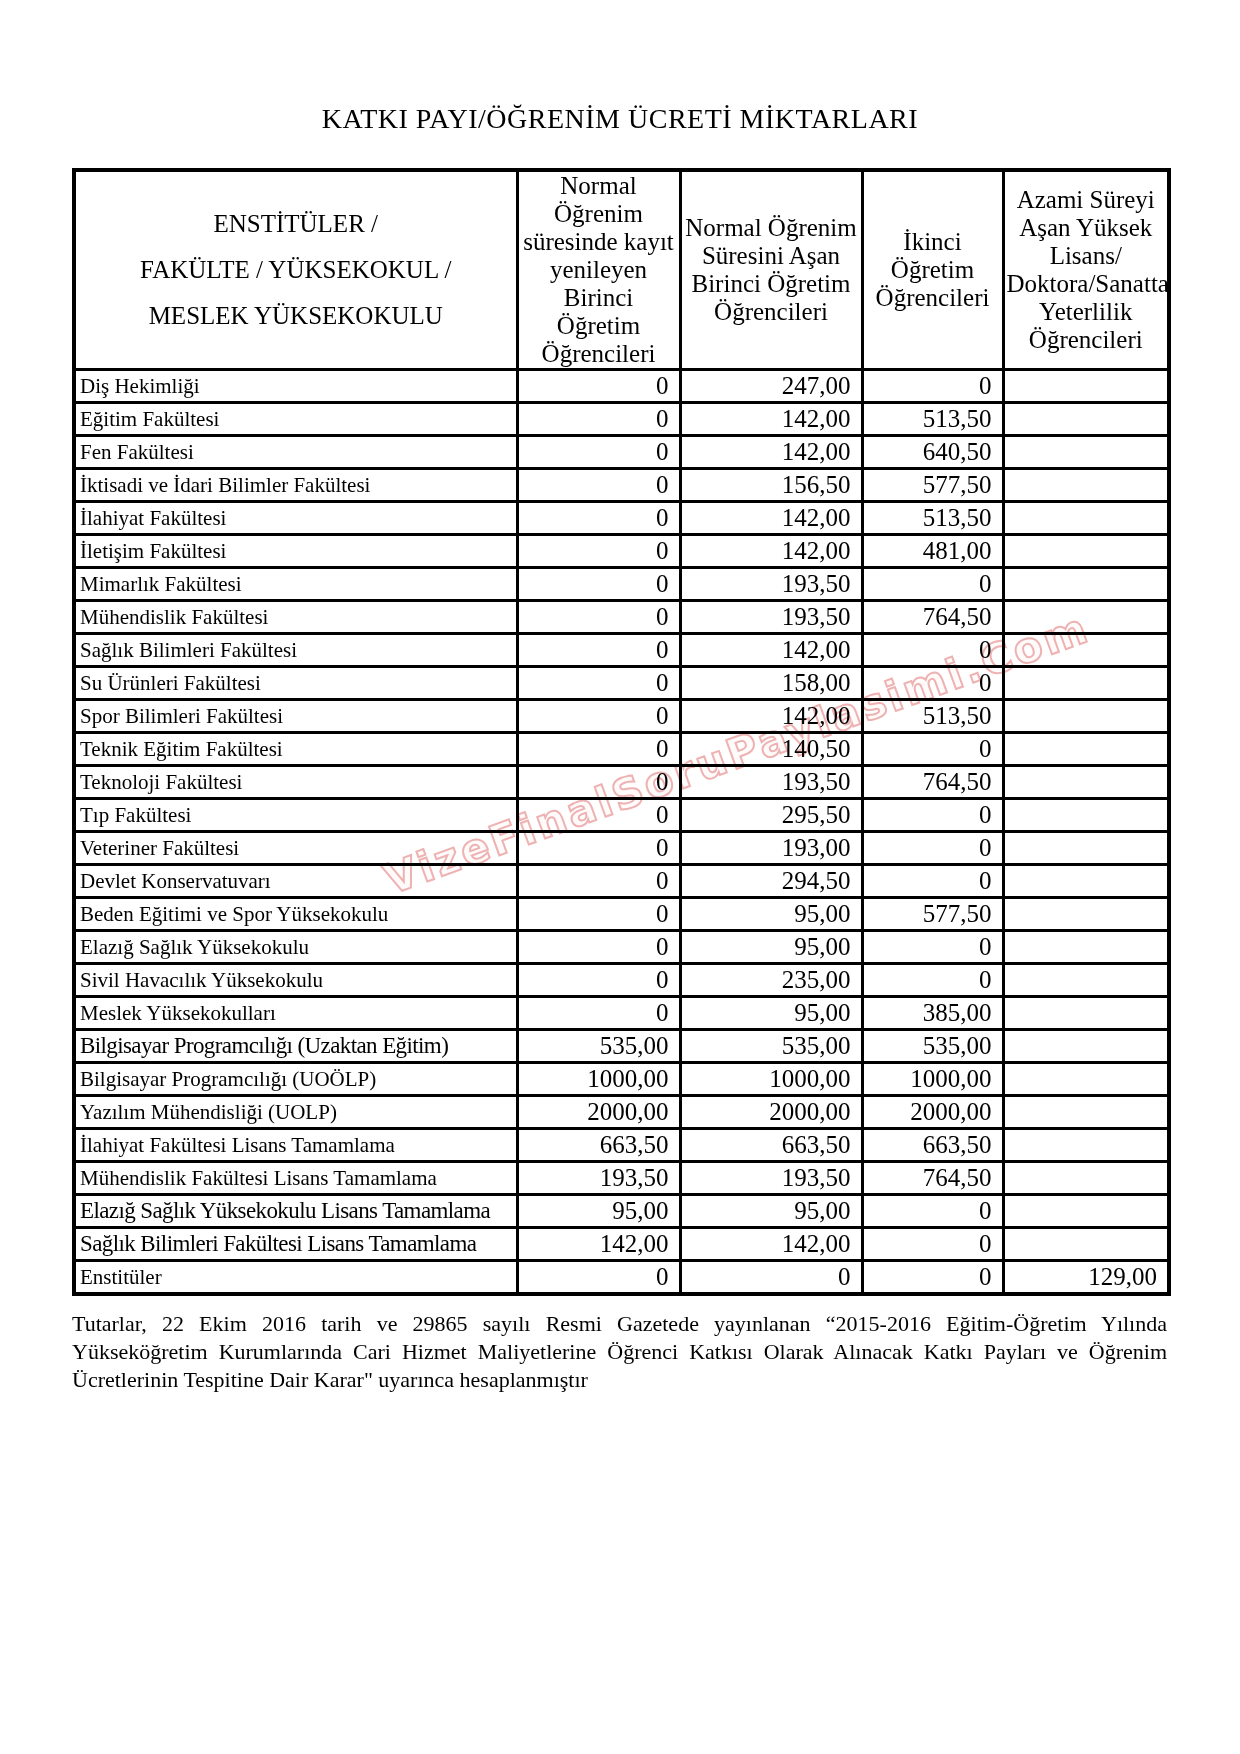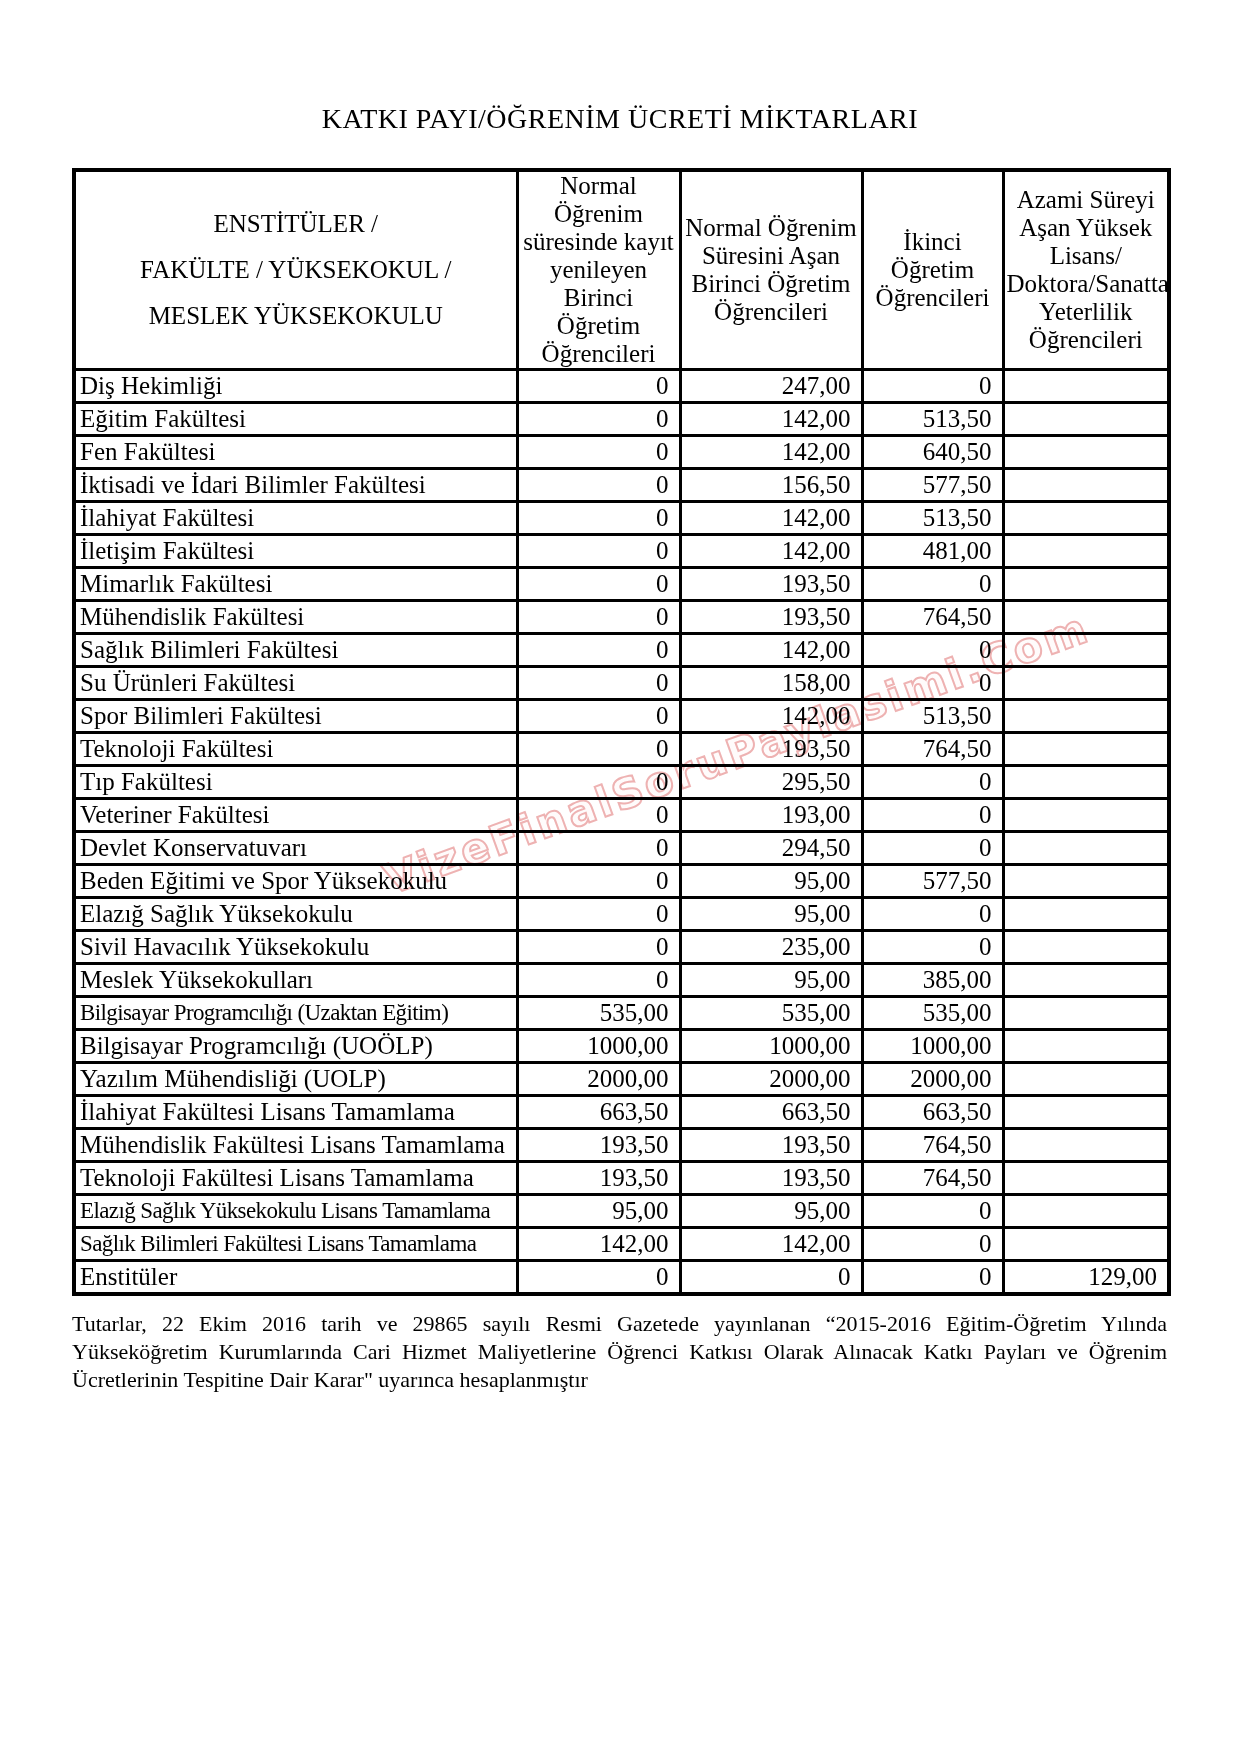--- a/index.html
+++ b/index.html
@@ -48,21 +48,21 @@
     height: 172px;
     padding: 0 2px;
   }
   th.hdr-institution {
     font-weight: normal;
     font-size: 25px;
     line-height: 46px;
     white-space: pre-line;
   }
   td.cell-name {
-    font-size: 25px;
+    font-size: 21px;
     height: 30px;
     line-height: 28px;
     padding: 0 2px 0 4px;
     white-space: nowrap;
     text-align: left;
     vertical-align: middle;
   }
   td.cell-name.condensed {
     font-size: 23px;
     letter-spacing: -0.6px;
@@ -215,20 +215,27 @@
           <td class="cell-num"></td>
         </tr>
         <tr>
           <td class="cell-name">Spor Bilimleri Fakültesi</td>
           <td class="cell-num">0</td>
           <td class="cell-num">142,00</td>
           <td class="cell-num">513,50</td>
           <td class="cell-num"></td>
         </tr>
         <tr>
+          <td class="cell-name">Teknik Eğitim Fakültesi</td>
+          <td class="cell-num">0</td>
+          <td class="cell-num">140,50</td>
+          <td class="cell-num">0</td>
+          <td class="cell-num"></td>
+        </tr>
+        <tr>
           <td class="cell-name">Teknoloji Fakültesi</td>
           <td class="cell-num">0</td>
           <td class="cell-num">193,50</td>
           <td class="cell-num">764,50</td>
           <td class="cell-num"></td>
         </tr>
         <tr>
           <td class="cell-name">Tıp Fakültesi</td>
           <td class="cell-num">0</td>
           <td class="cell-num">295,50</td>
@@ -306,27 +313,20 @@
           <td class="cell-num"></td>
         </tr>
         <tr>
           <td class="cell-name">Mühendislik Fakültesi Lisans Tamamlama</td>
           <td class="cell-num">193,50</td>
           <td class="cell-num">193,50</td>
           <td class="cell-num">764,50</td>
           <td class="cell-num"></td>
         </tr>
         <tr>
-          <td class="cell-name">Teknoloji Fakültesi Lisans Tamamlama</td>
-          <td class="cell-num">193,50</td>
-          <td class="cell-num">193,50</td>
-          <td class="cell-num">764,50</td>
-          <td class="cell-num"></td>
-        </tr>
-        <tr>
           <td class="cell-name condensed">Elazığ Sağlık Yüksekokulu Lisans Tamamlama</td>
           <td class="cell-num">95,00</td>
           <td class="cell-num">95,00</td>
           <td class="cell-num">0</td>
           <td class="cell-num"></td>
         </tr>
         <tr>
           <td class="cell-name condensed">Sağlık Bilimleri Fakültesi Lisans Tamamlama</td>
           <td class="cell-num">142,00</td>
           <td class="cell-num">142,00</td>

